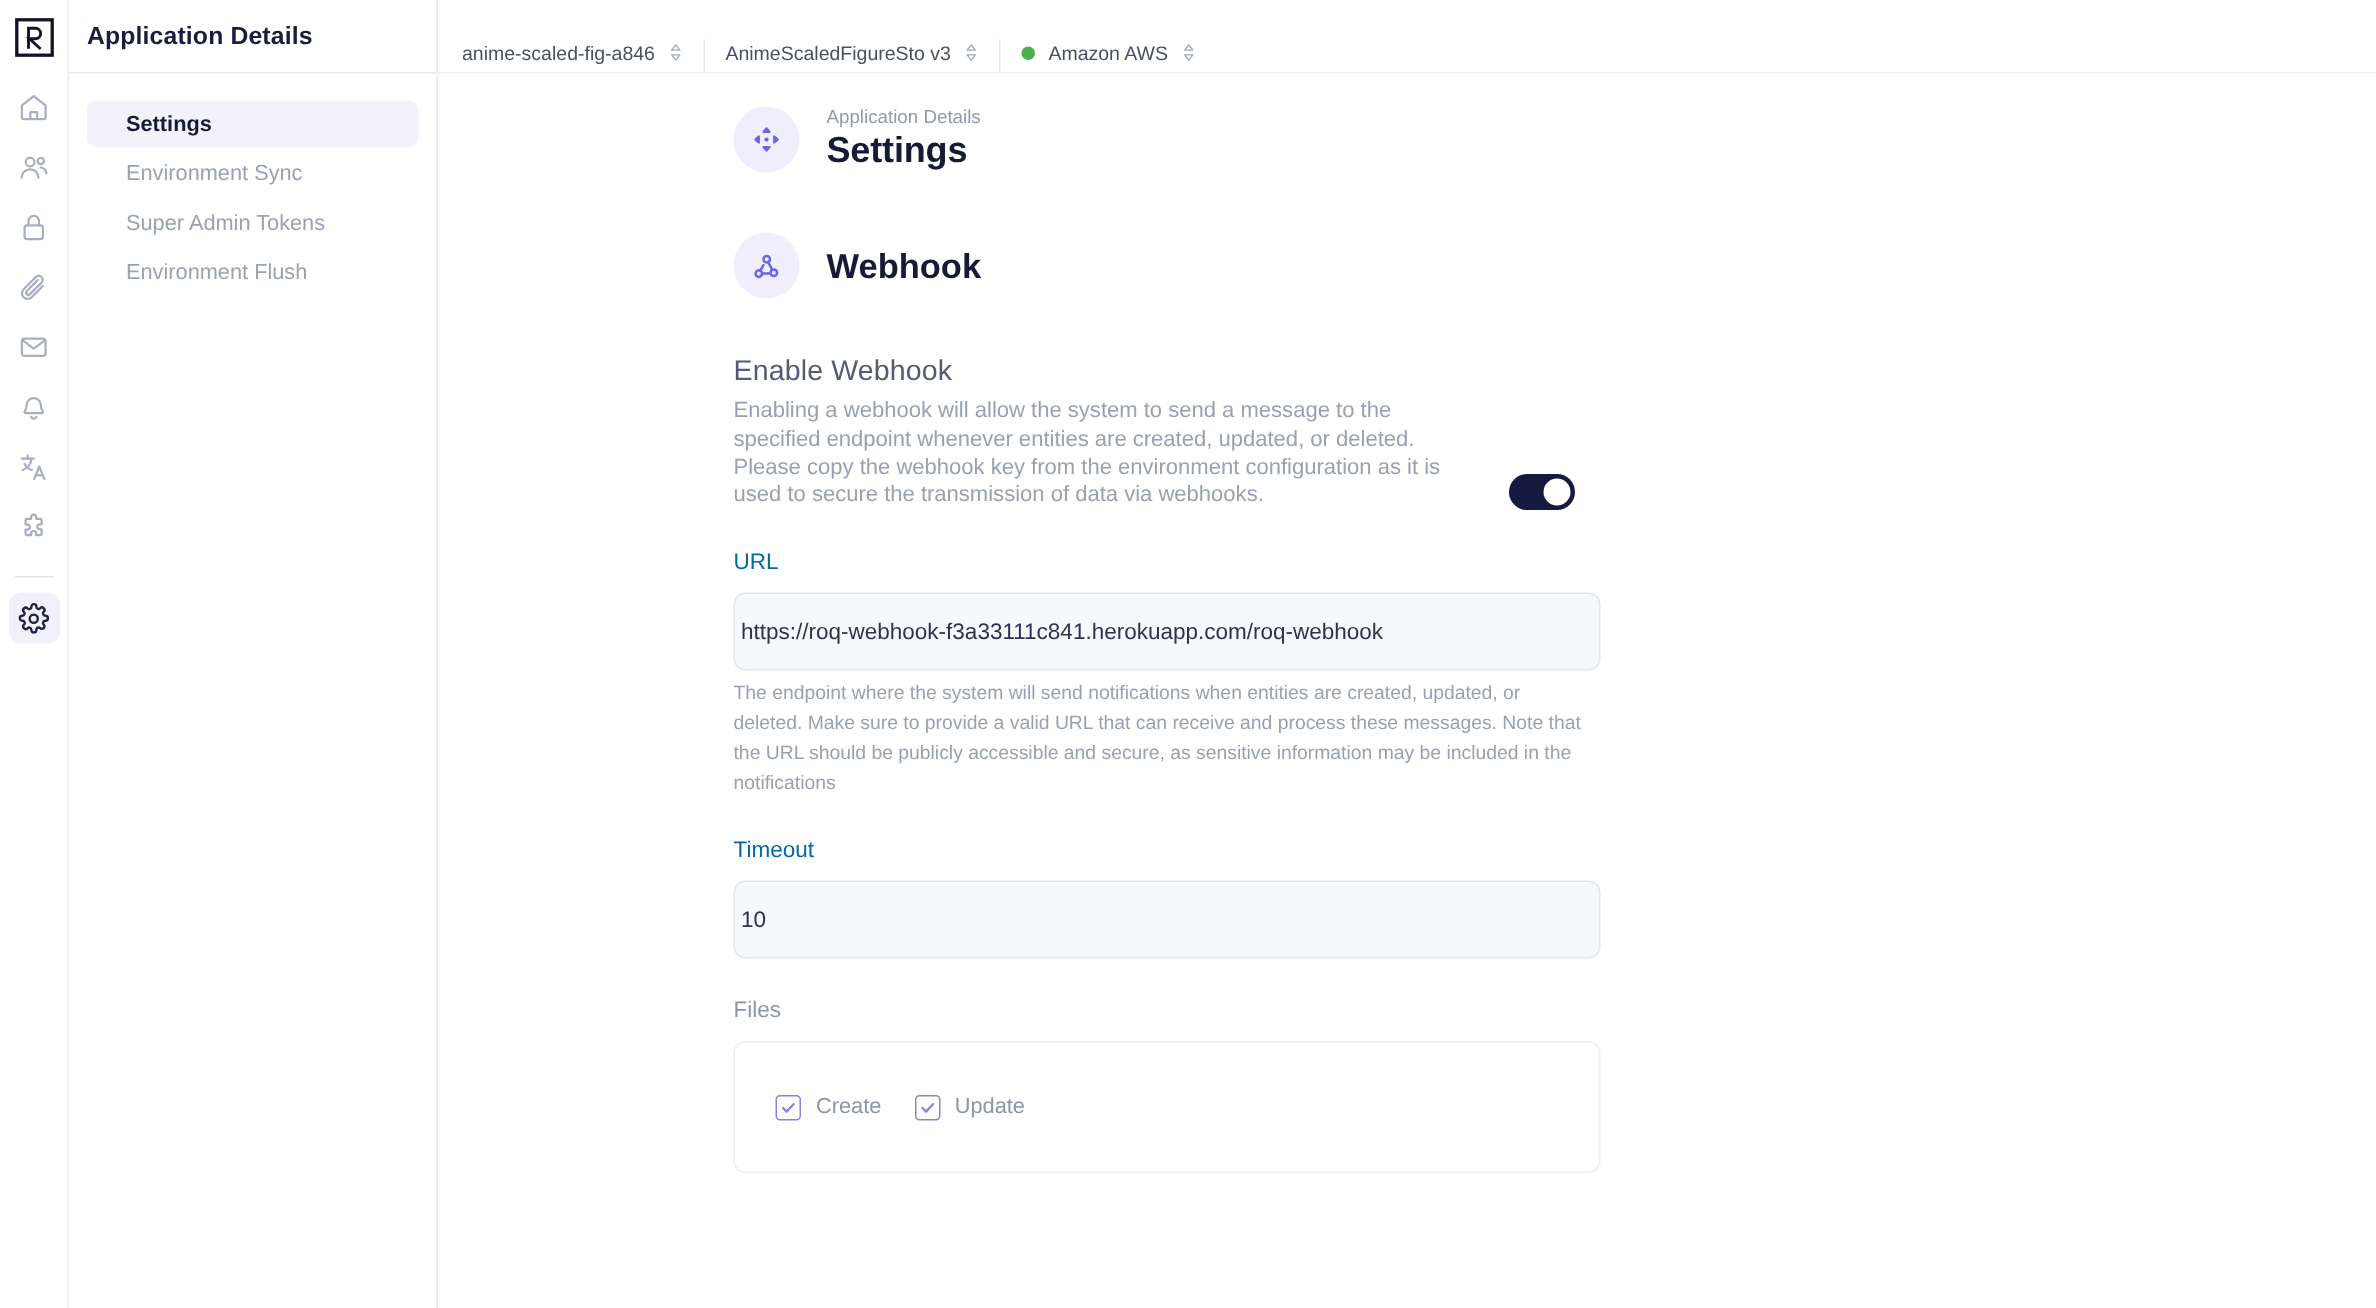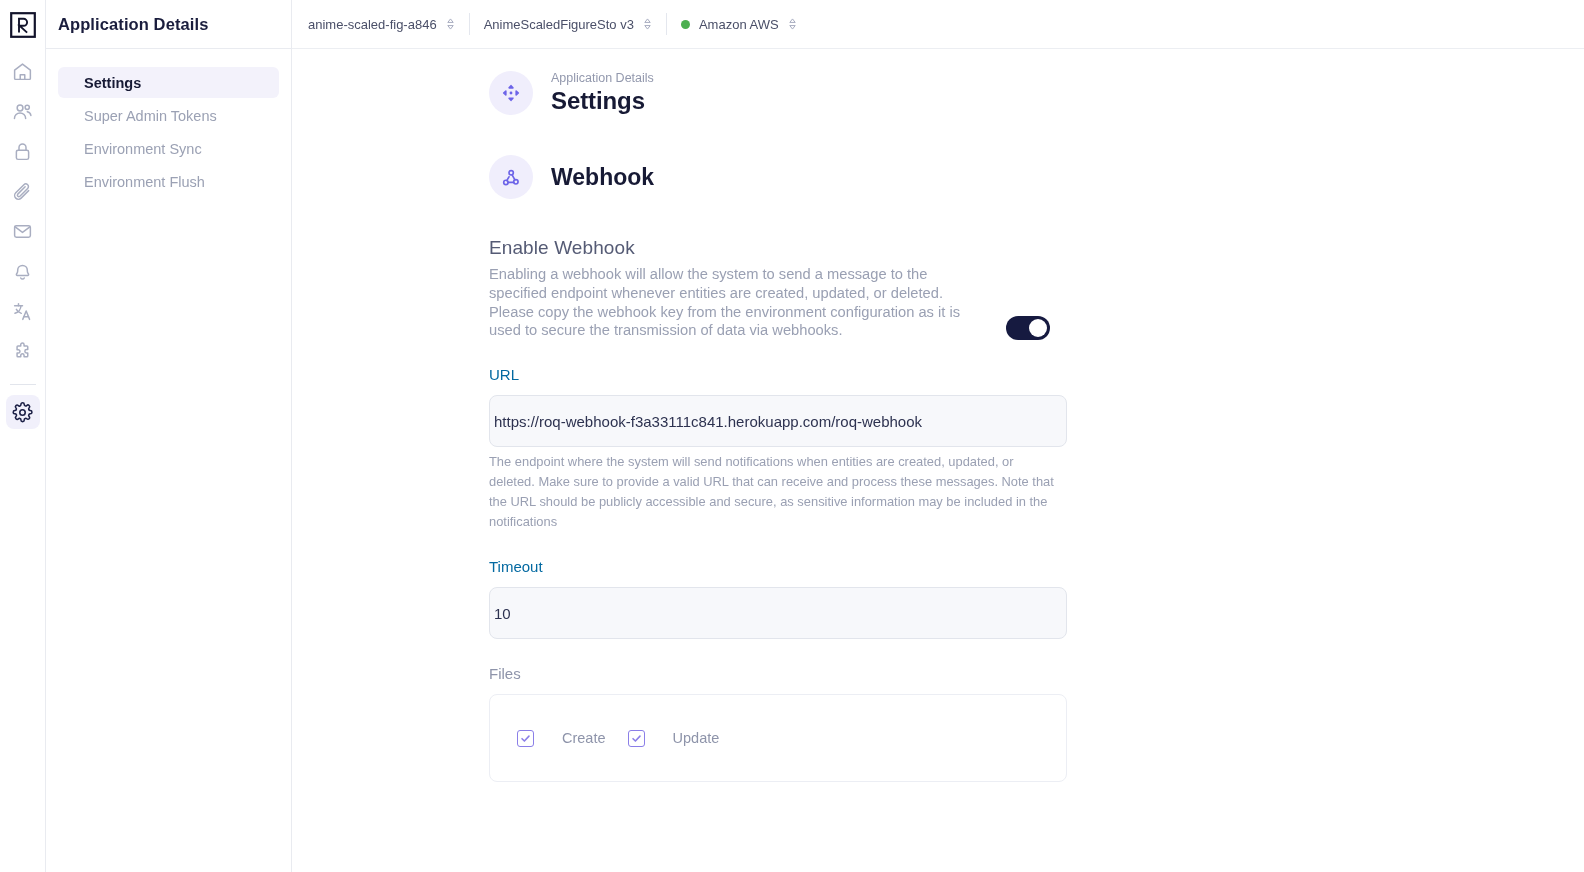--- a/index.html
+++ b/index.html
@@ -60,21 +60,21 @@
     font-size: 14.5px; color: #9ba1b4; margin-bottom: 2px;
   }
   .nav-item.active {
     background: #f3f2fb; color: #171a35; font-weight: bold;
   }
 
   
   .main { flex: 1 1 auto; height: 872px; background: #ffffff; position: relative; }
   .topbar {
     height: 49px; border-bottom: 1px solid #eceef2;
-    display: flex; align-items: center; padding-left: 16px;
+    display: flex; align-items: flex-end; padding-left: 16px;
   }
   .crumb {
     display: flex; align-items: center; gap: 9px;
     padding: 0 14px 0 0; height: 26px;
   }
   .crumb-label { font-size: 13px; color: #4a4f68; white-space: nowrap; }
   .crumb-sep { width: 1px; height: 22px; background: #e4e7ee; margin-right: 14px; }
   .chev { width: 9px; height: 14px; flex: 0 0 9px; }
   .dot-green {
     width: 9px; height: 9px; border-radius: 50%;
@@ -125,21 +125,21 @@
   }
   .help {
     margin-top: 5px; font-size: 12.9px; line-height: 1.55;
     color: #9aa0b3; width: 570px;
   }
 
   .files-box {
     width: 578px; height: 88px; border: 1px solid #eceef4; border-radius: 8px;
     display: flex; align-items: center; padding-left: 27px; gap: 22px;
   }
-  .cb-wrap { display: flex; align-items: center; gap: 28px; }
+  .cb-wrap { display: flex; align-items: center; gap: 10px; }
   .cb {
     width: 17px; height: 17px; border-radius: 3px;
     border: 1.6px solid #8b7fe8; background: #ffffff;
     display: flex; align-items: center; justify-content: center;
     flex: 0 0 17px;
   }
   .cb-label { font-size: 14.5px; color: #8e94aa; }
 </style>
 </head>
 <body>
@@ -227,24 +227,24 @@
 
   <div class="sidebar">
     <div class="sidebar-header">
       <div class="sidebar-title">Application Details</div>
     </div>
     <div class="sidebar-nav">
       <div class="nav-item active">
         <span>Settings</span>
       </div>
       <div class="nav-item">
+        <span>Environment Sync</span>
+      </div>
+      <div class="nav-item">
         <span>Super Admin Tokens</span>
-      </div>
-      <div class="nav-item">
-        <span>Environment Sync</span>
       </div>
       <div class="nav-item">
         <span>Environment Flush</span>
       </div>
     </div>
   </div>
 
   <div class="main">
 
     <div class="topbar">

